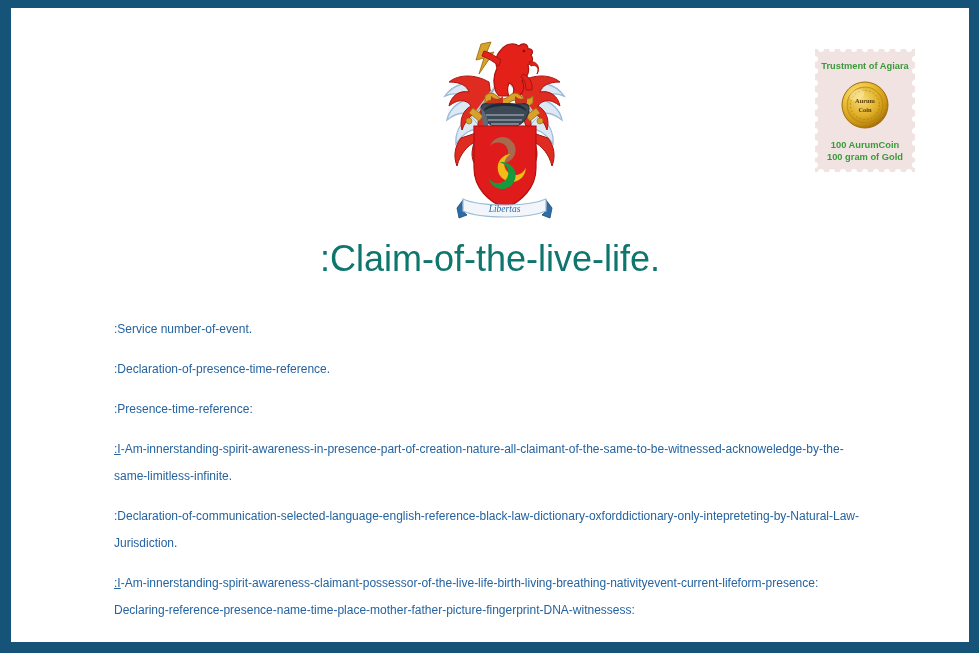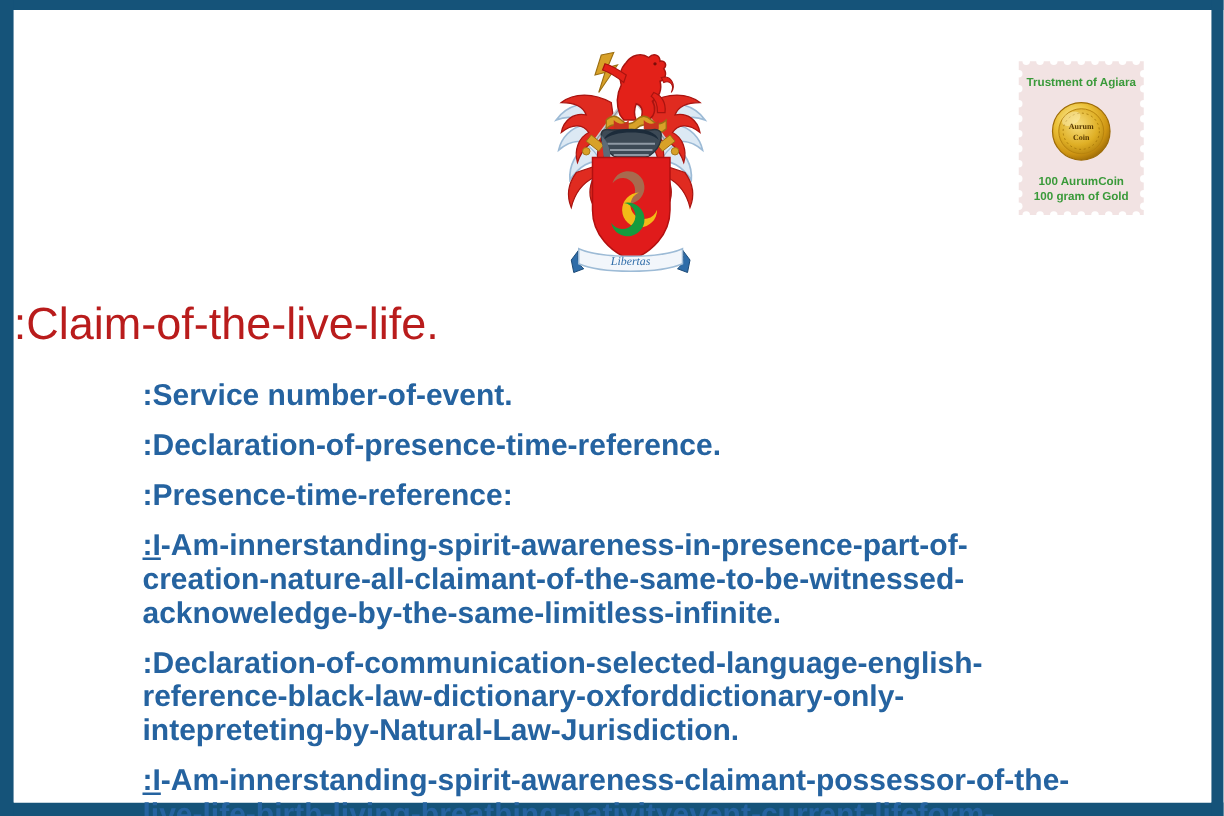--- a/index.html
+++ b/index.html
@@ -57,40 +57,41 @@
     text-decoration: underline;
   }
   .stamp svg { display: block; }
 
   
   .doc-title {
     position: absolute;
     left: 0;
     top: 229px;
     width: 958px;
-    color: #b91c1c;
+    text-align: center;
+    color: #0f766e;
     font-size: 36px;
     font-weight: 400;
     letter-spacing: 0px;
     line-height: 1.2;
   }
 
   
   .body-block {
     position: absolute;
     left: 103px;
     top: 295px;
     width: 760px;
   }
   .para {
     color: #2563A0;
-    font-size: 24px;
+    font-size: 12px;
     line-height: 27px;
-    margin: 0 0 13px 0;
-    font-weight: 700;
+    margin: 13px 0 13px 0;
+    font-weight: 400;
   }
   .para .u {
     text-decoration: underline;
   }
 </style>
 </head>
 <body>
 
 <div id="page">
 

